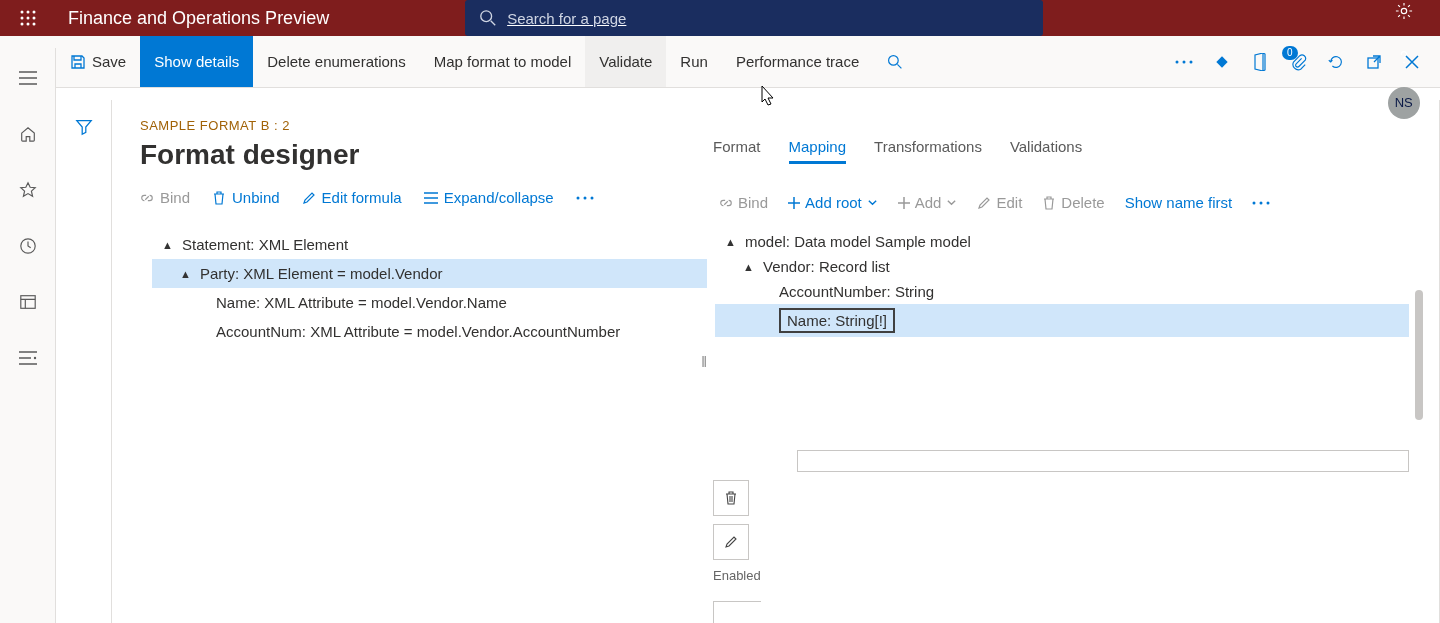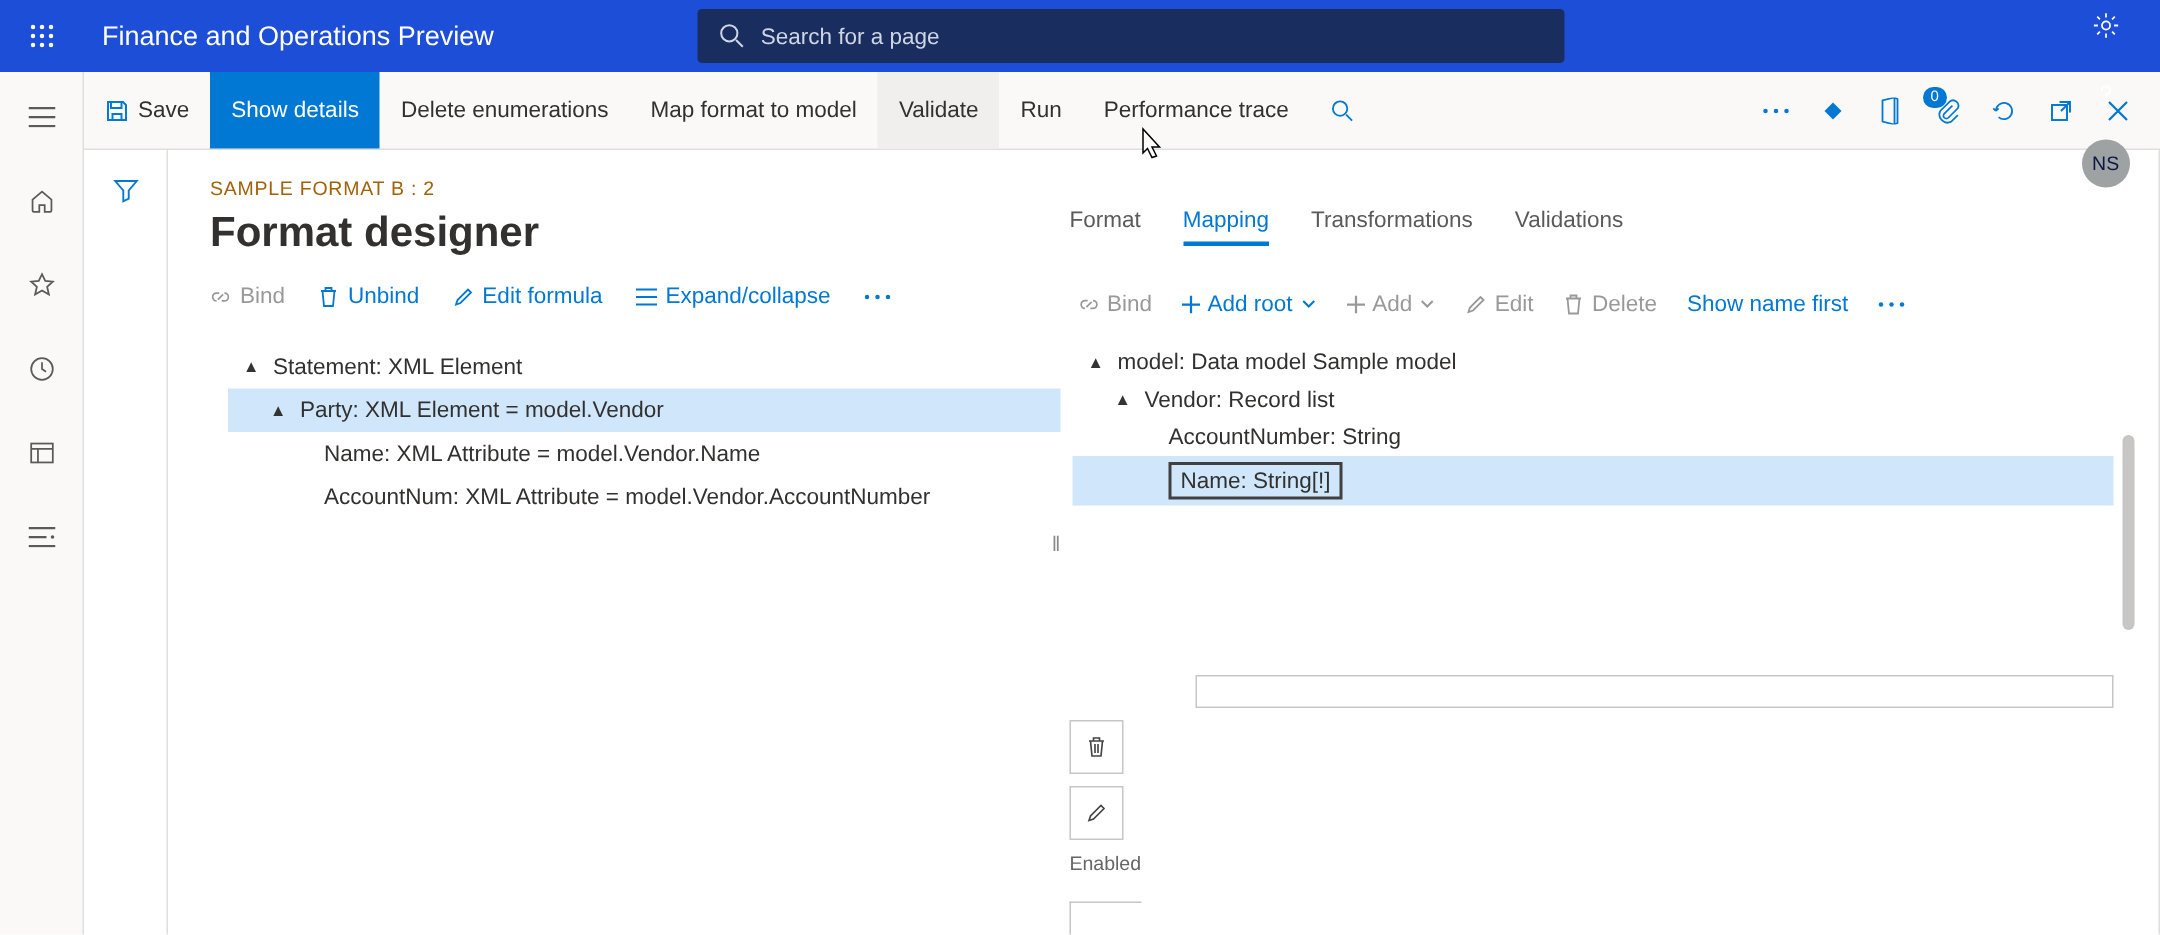--- a/index.html
+++ b/index.html
@@ -1,23 +1,23 @@
 <!DOCTYPE html>
 <html><head>
 <meta charset="utf-8">
 <style>
   * { box-sizing: border-box; margin: 0; padding: 0; }
   body { font-family: "Segoe UI", Arial, sans-serif; font-size: 14px; color: #323130; background: #fff; width: 1440px; height: 623px; overflow: hidden; }
   
   
-  .top-header { height: 48px; background: #1d4ed8; color: #fff; display: flex; align-items: center; padding: 0 12px; }
+  .top-header { height: 36px; background: #7f1d1d; color: #fff; display: flex; align-items: center; padding: 0 12px; }
   .waffle { width: 32px; height: 32px; display: flex; align-items: center; justify-content: center; cursor: pointer; }
   .app-title { font-size: 18px; margin-left: 24px; font-weight: 500; }
   .search-box { flex: 0 0 578px; height: 36px; background: #1a2d5f; margin-left: 136px; border-radius: 3px; display: flex; align-items: center; padding: 0 14px; color: #cfd5e3; }
-  .search-box input { background: transparent; border: none; outline: none; color: #fff; font-size: 15px; margin-left: 10px; flex: 1; }
+  .search-box input { background: transparent; border: none; outline: none; color: #fff; font-size: 15px; margin-left: 10px; flex: 1; text-decoration: underline; }
   .search-box input::placeholder { color: #cfd5e3; }
   .top-right { margin-left: auto; display: flex; align-items: center; gap: 14px; flex-direction: column; }
   .top-right .company { font-size: 15px; color: #fff; margin-right: 6px; }
   .top-icon { width: 32px; height: 32px; display: flex; align-items: center; justify-content: center; cursor: pointer; color: #fff; }
   .avatar { width: 32px; height: 32px; border-radius: 50%; background: #9ea2a2; color: #0a1947; display: flex; align-items: center; justify-content: center; font-size: 13px; font-weight: 500; }
   
   
   .toolbar { height: 52px; background: #faf9f8; border-bottom: 1px solid #e1dfdd; display: flex; align-items: stretch; padding-left: 56px; }
   .tb-btn { display: flex; align-items: center; padding: 0 14px; font-size: 15px; color: #323130; cursor: pointer; gap: 6px; }
   .tb-btn.active { background: #0078d4; color: #fff; }

